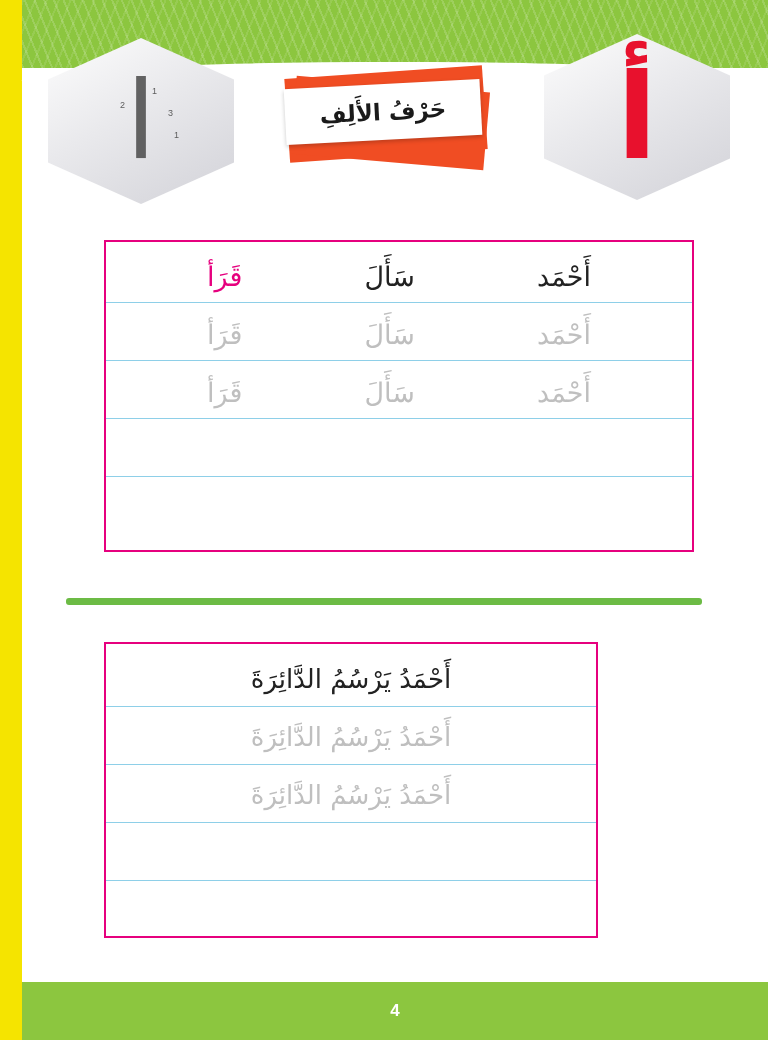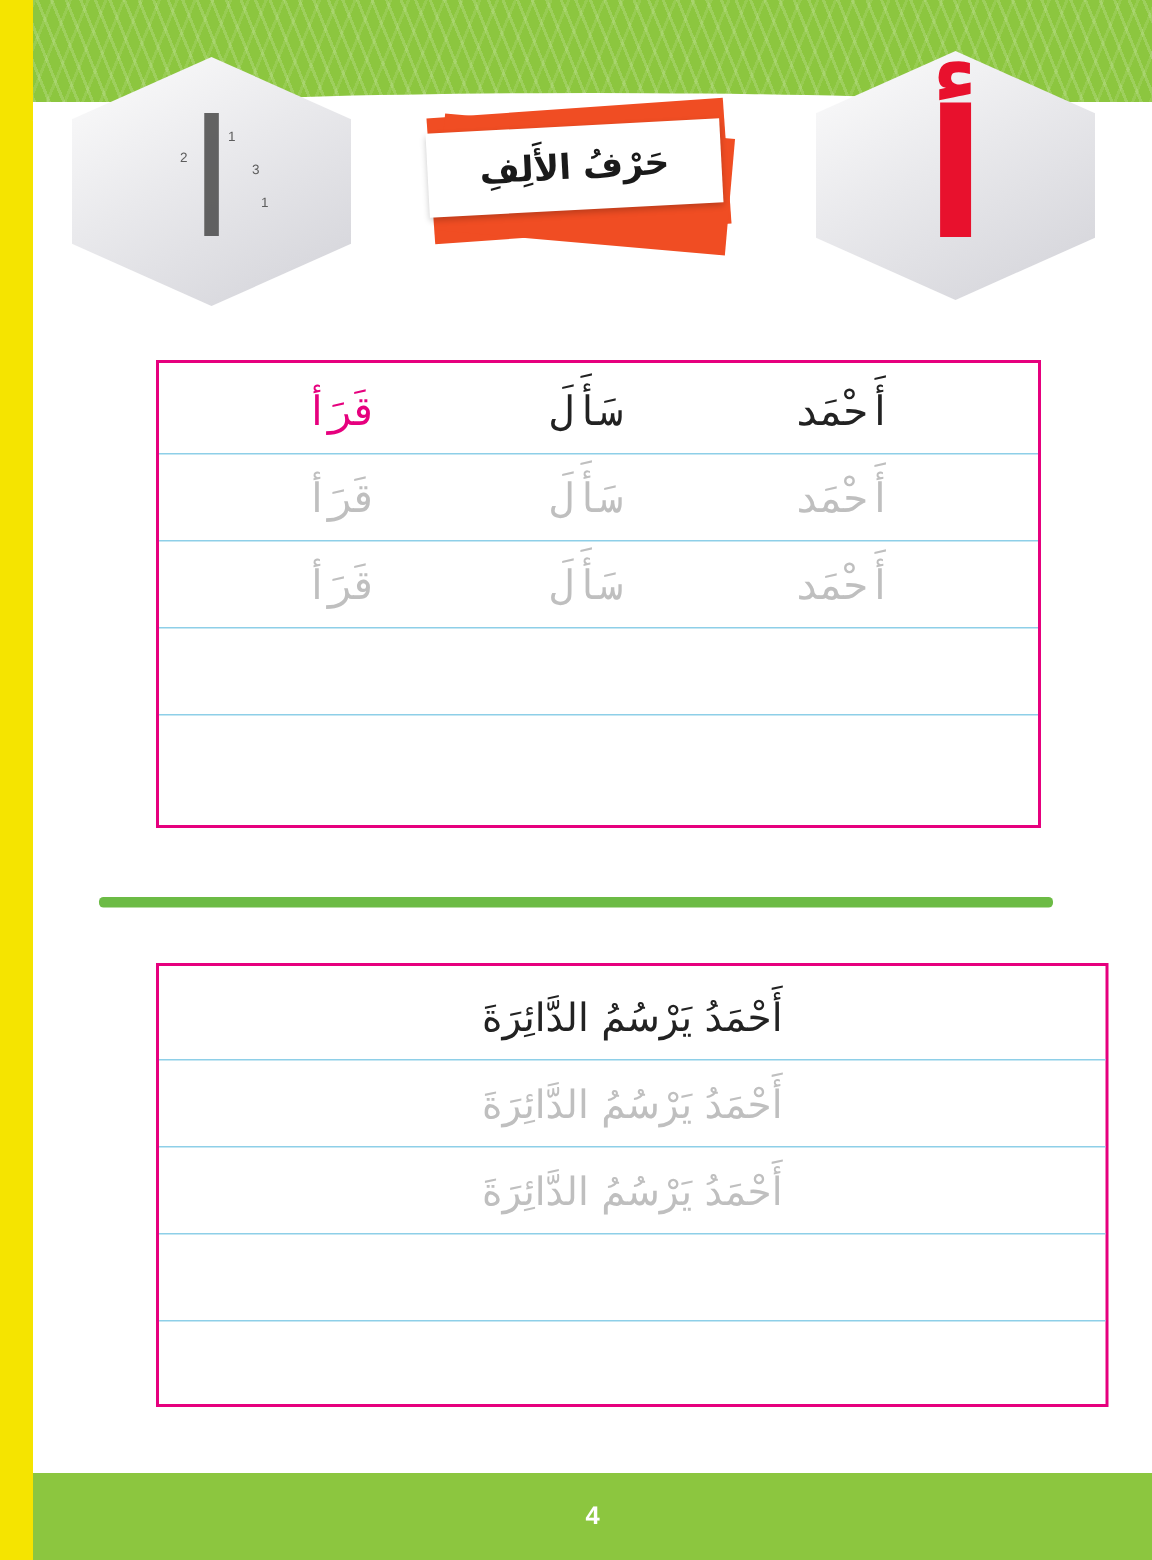--- a/index.html
+++ b/index.html
@@ -174,21 +174,21 @@
   }
   .box-words {
     left: 104px;
     top: 240px;
     width: 590px;
     height: 312px;
   }
   .box-sentence {
     left: 104px;
     top: 642px;
-    width: 635px;
+    width: 494px;
     height: 296px;
   }
 
   
   .rule {
     position: absolute;
     left: 0;
     width: 100%;
     height: 0;
     border-top: 1px solid #8ecfe8;
@@ -200,21 +200,21 @@
     left: 0;
     width: 100%;
     direction: rtl;
     display: flex;
     justify-content: space-around;
     align-items: flex-end;
     box-sizing: border-box;
     padding: 0 40px;
   }
   .word {
-    font-family: Liberation Mono, monospace;
+    font-family: Liberation Serif, serif;
     font-size: 27px;
     line-height: 1;
     white-space: nowrap;
   }
   .w-dark  { color: #222222; }
   .w-pink  { color: #e6007e; }
   .w-faint { color: #bfbfbf; }
 
   .sentence-row {
     position: absolute;

